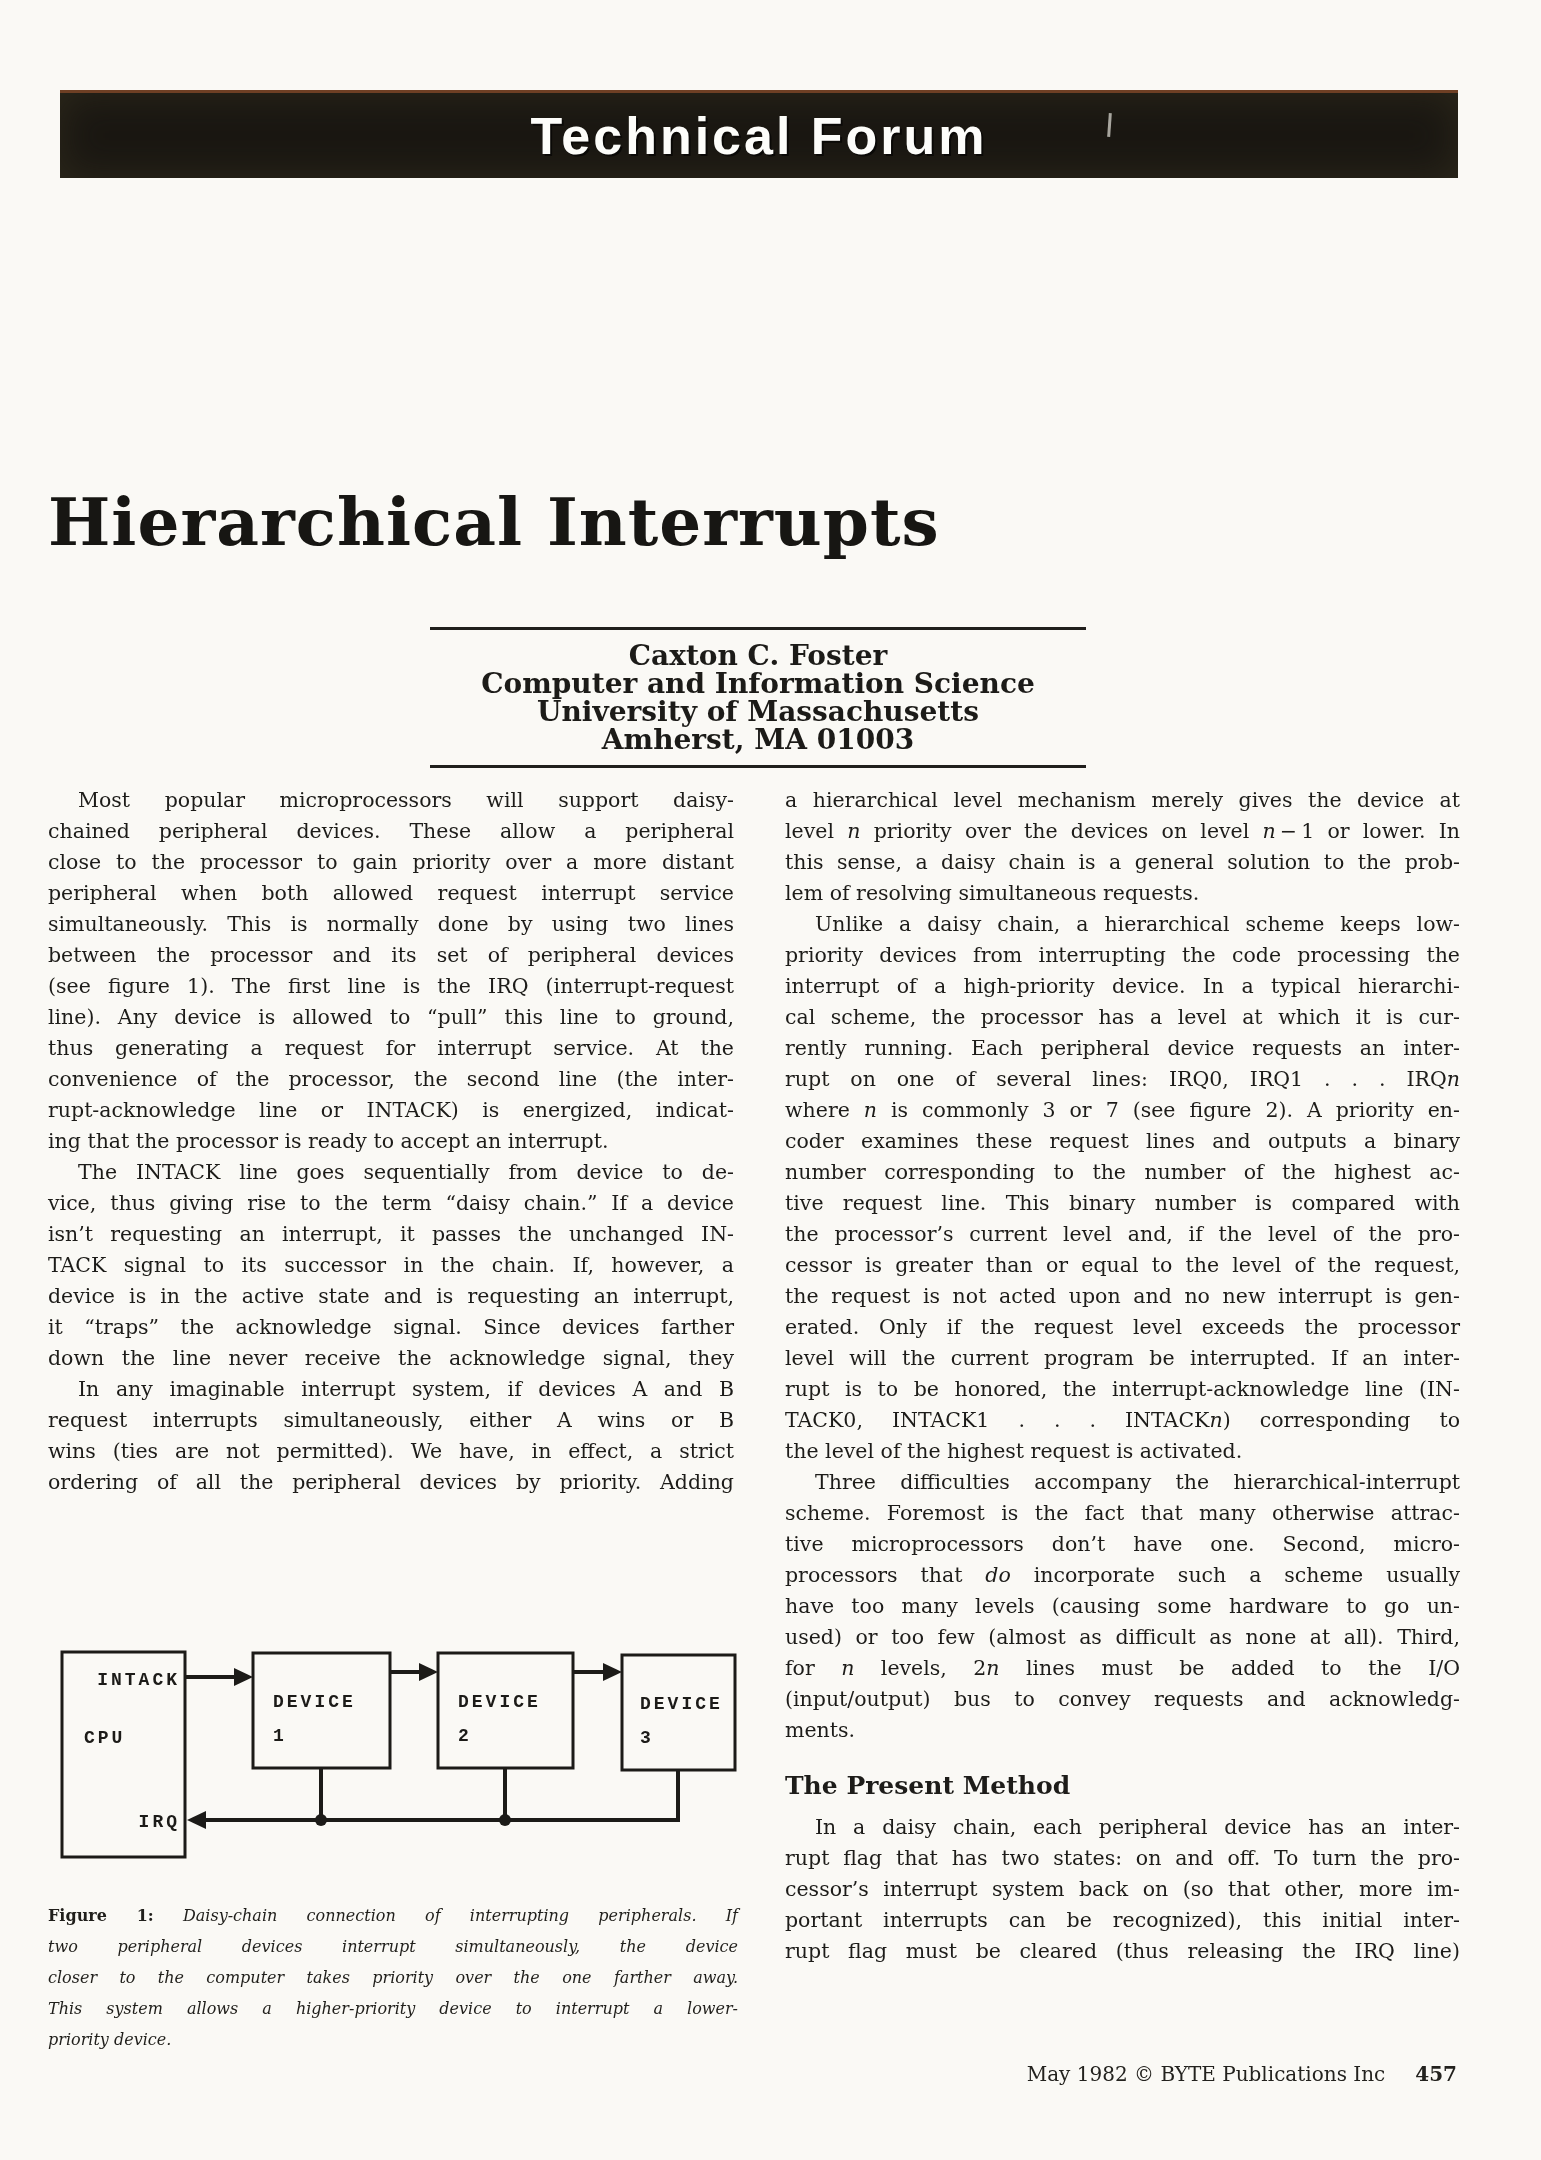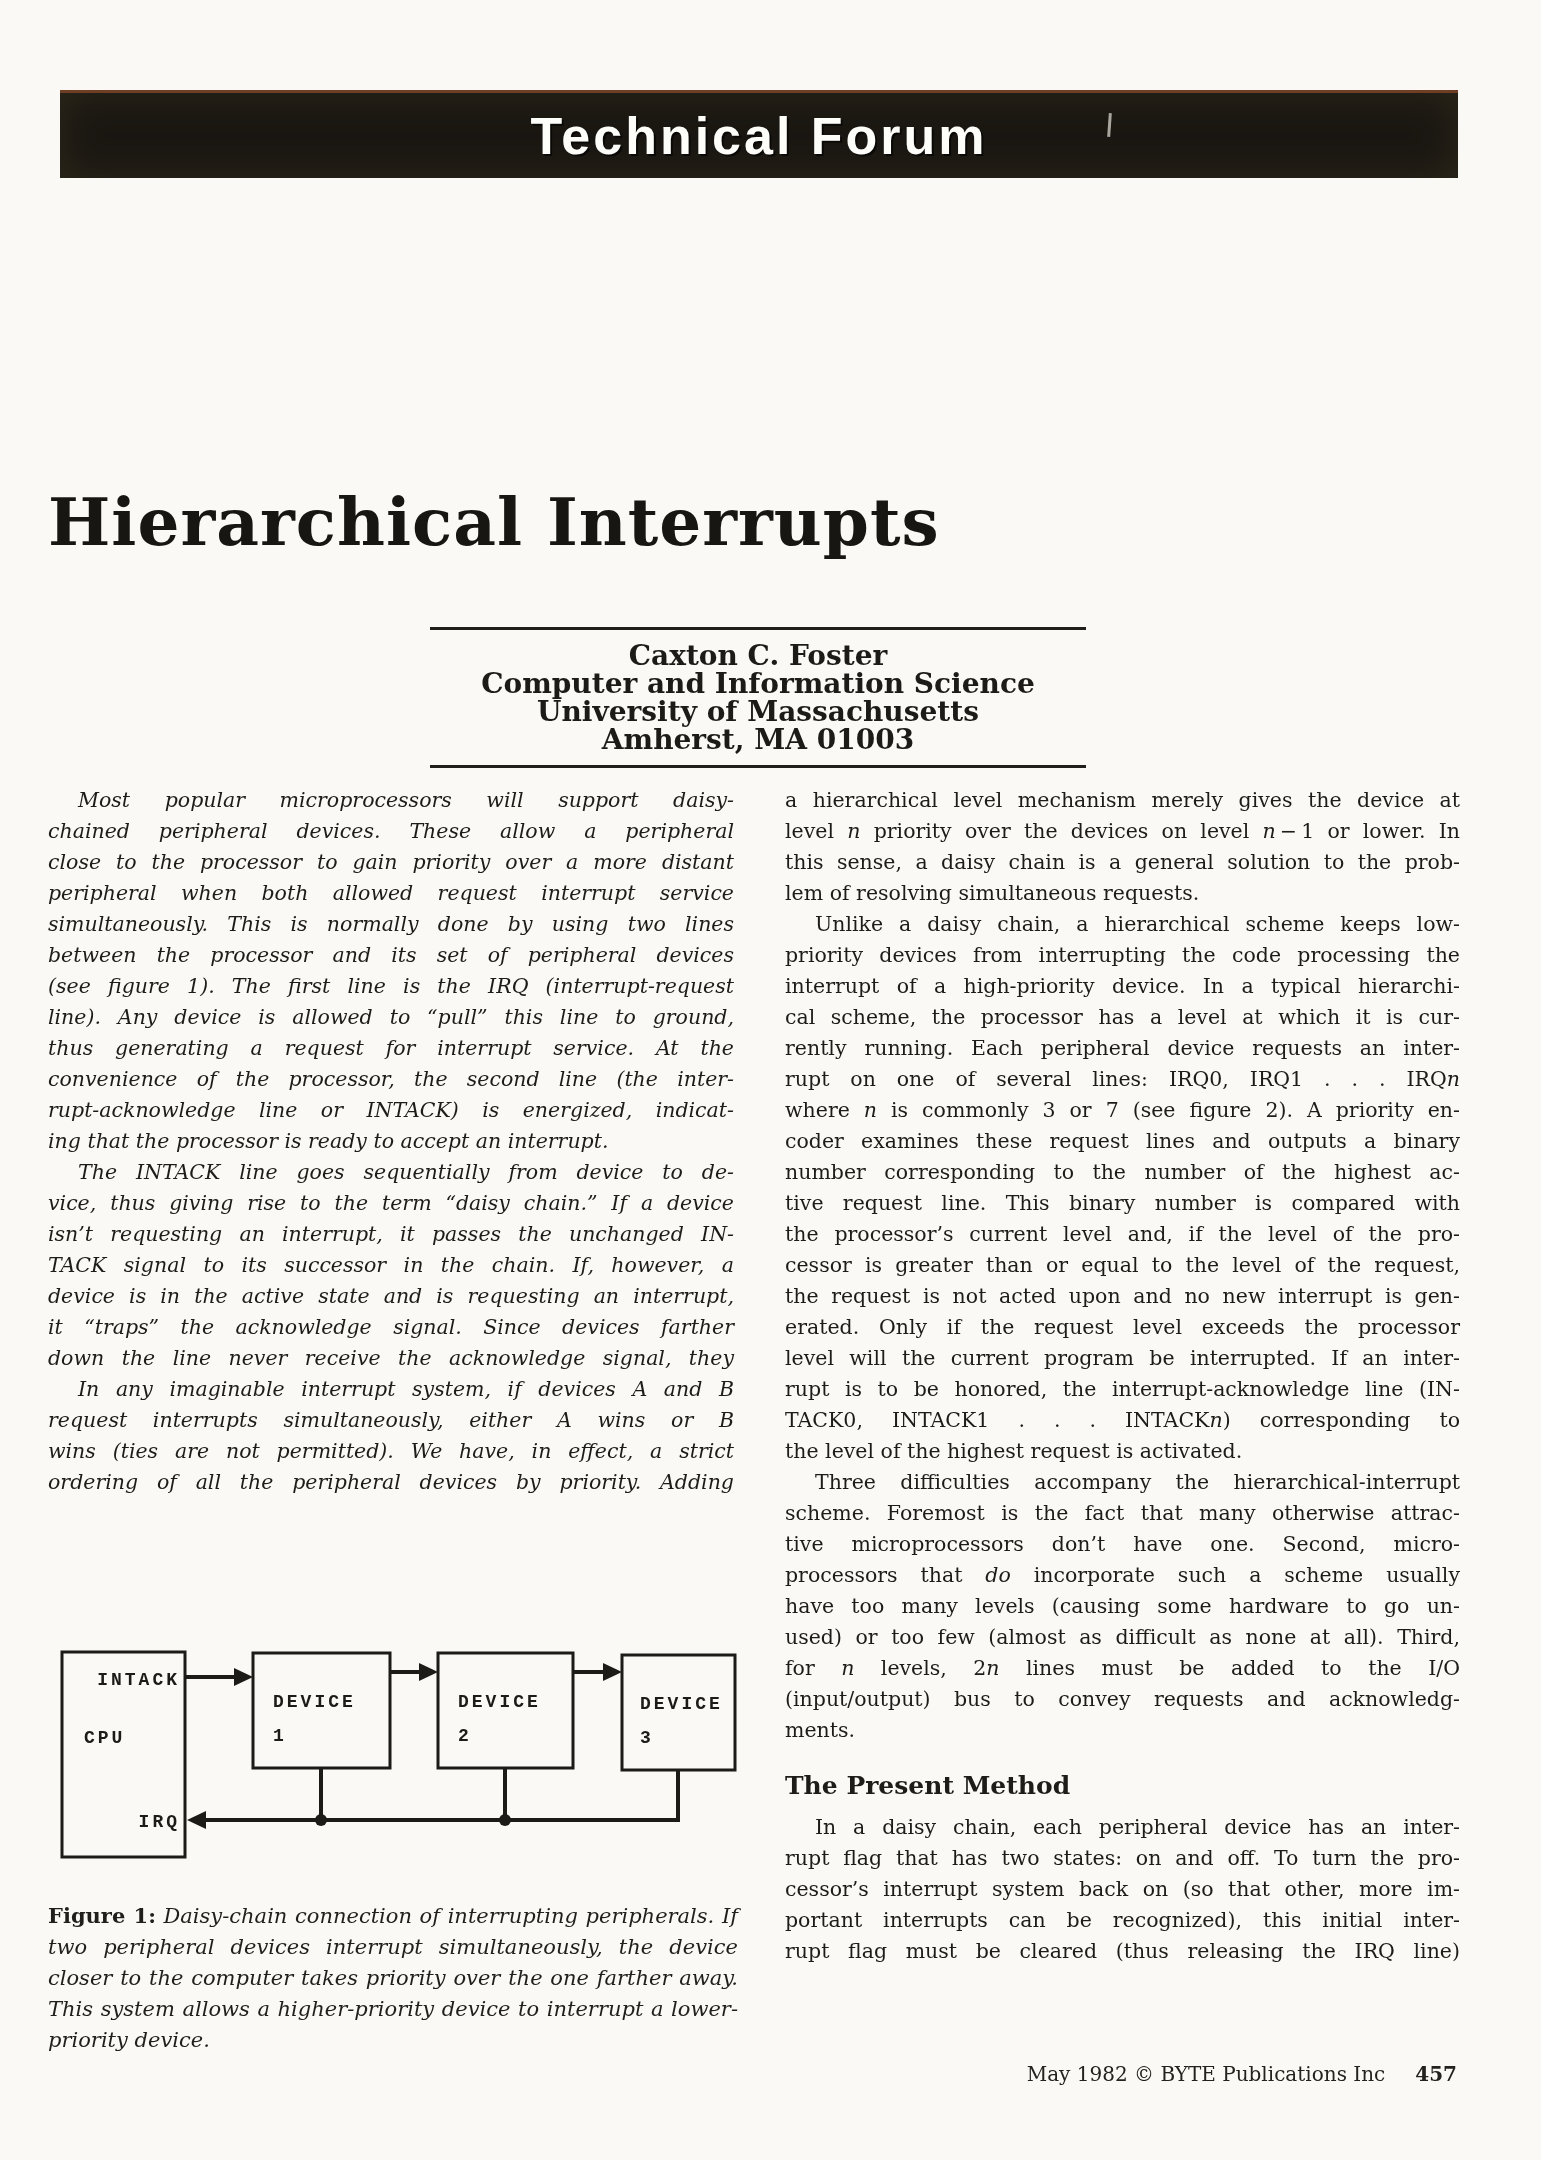--- a/index.html
+++ b/index.html
@@ -36,35 +36,35 @@
     color:#171613;letter-spacing:1px;
   }
   .author-block{
     position:absolute;left:430px;top:627px;width:656px;
     border-top:3px solid #201f1c;border-bottom:3px solid #201f1c;
     padding:12px 0 11px 0;
     text-align:center;font-weight:700;font-size:28px;line-height:28px;
   }
   
   .col{position:absolute;top:785px;font-size:20.5px;line-height:31px;color:#1d1c19;}
-  .col-left{left:48px;width:686px;font-style:italic;}
+  .col-left{left:48px;width:686px;}
   .col-right{left:785px;width:675px;}
   .bline{text-align:justify;text-align-last:justify;white-space:normal;}
   .bline.end{text-align-last:left;}
   .bline.ind{text-indent:30px;}
   .sec-heading{font-weight:700;font-size:25px;margin:22px 0 8px 0;line-height:36px;}
   
   .figure-wrap{position:absolute;left:48px;top:1645px;width:700px;height:225px;}
   .fig-label{
     font-family:"Liberation Mono", monospace;font-weight:700;
     font-size:18px;letter-spacing:3px;fill:#1c1b18;
   }
   .caption{
     position:absolute;left:48px;top:1900px;width:690px;
-    font-style:italic;font-size:21px;line-height:31px;color:#201f1b;
+    font-style:italic;font-size:16px;line-height:31px;color:#201f1b;
   }
   .caption .cap-label{font-style:normal;font-weight:700;}
   
   .footer{
     position:absolute;right:84px;top:2062px;
     font-size:20px;color:#23221e;display:flex;align-items:flex-end;
   }
   .page-number{font-weight:700;font-size:20px;margin-left:30px;}
 </style>
 </head>

